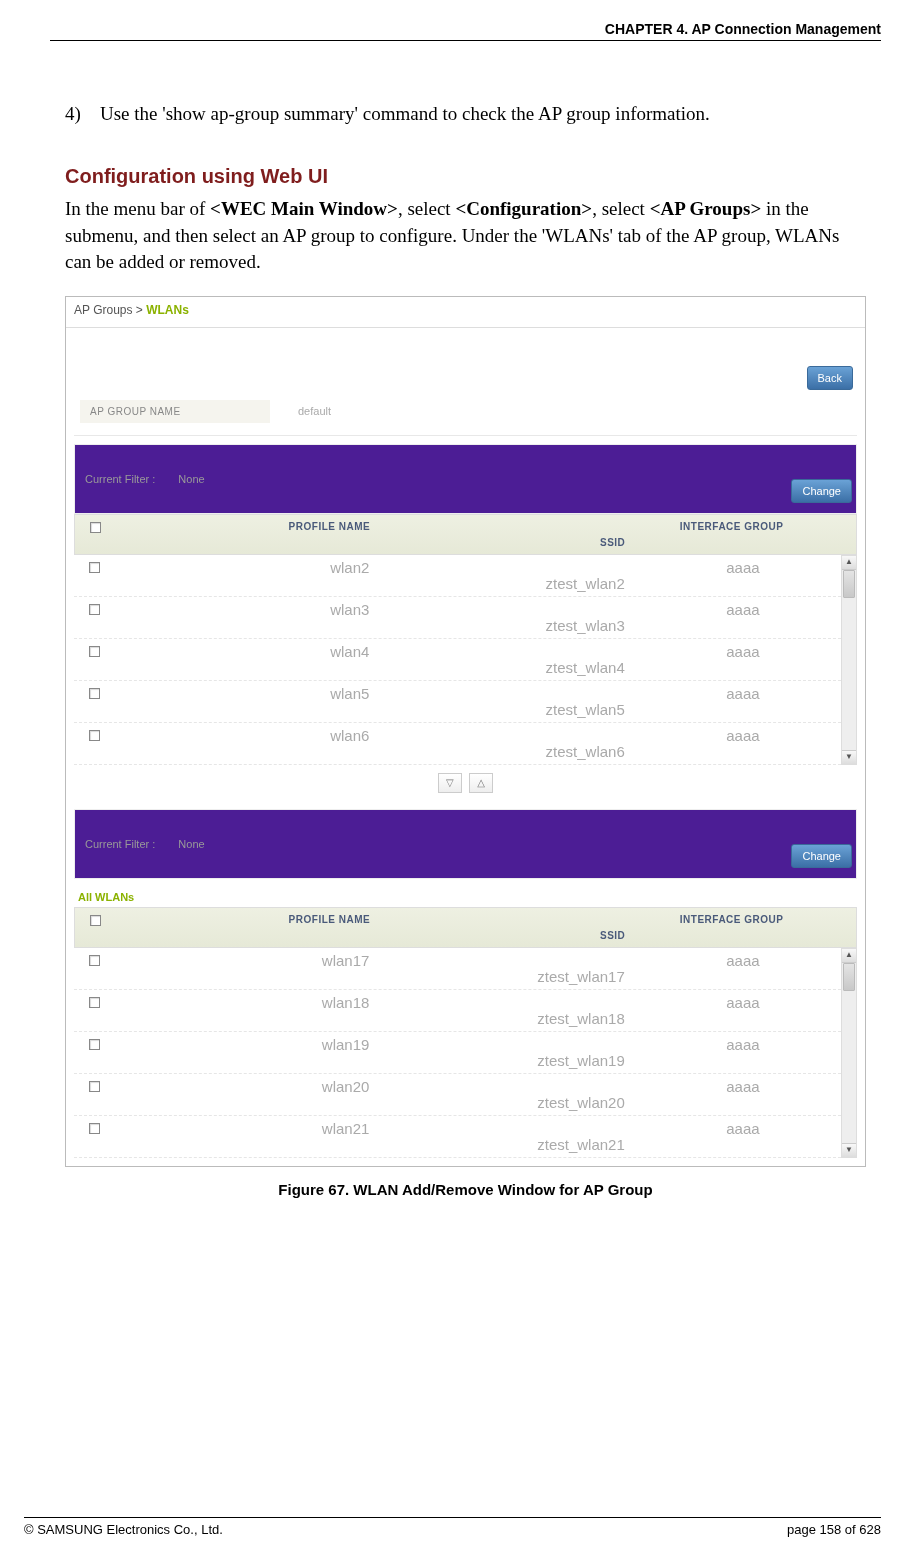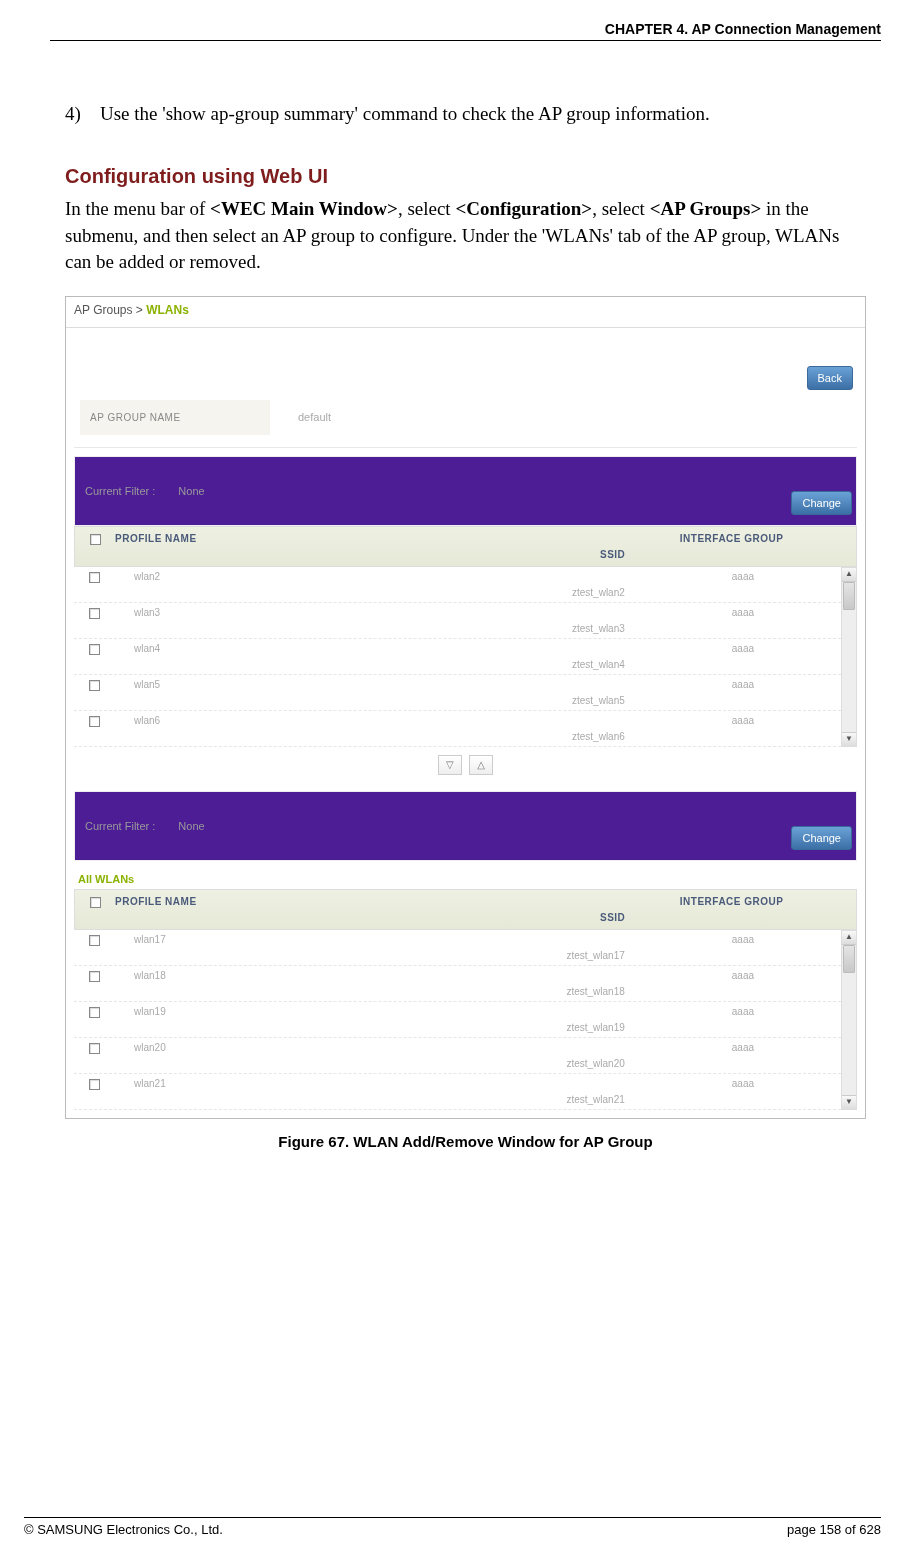--- a/index.html
+++ b/index.html
@@ -24,39 +24,39 @@
   .breadcrumb { padding: 6px 8px 0 8px; font-size: 12px; color: #555; border-bottom: 1px solid #ddd; padding-bottom: 10px; }
   .breadcrumb .active { color: #8bb200; font-weight: bold; }
   .inner { padding: 0 8px 8px 8px; }
   .btn-blue {
     background: linear-gradient(#6aa2d6, #3b6fa6);
     color: #fff; border-radius: 3px; padding: 5px 10px;
     font-size: 11px; display: inline-block; border: 1px solid #3a6a9a; margin-top: 24px;
   }
   .right-btn-row { text-align: right; padding: 14px 4px 6px 0; }
   .field-row { display: flex; align-items: center; padding: 4px 0 12px 6px; border-bottom: 1px solid #e8e8e8; }
-  .field-label { background: #f5f4ee; color: #888; font-size: 10px; letter-spacing: 0.5px; padding: 12px 10px; width: 190px; }
+  .field-label { background: #f5f4ee; color: #888; font-size: 10px; letter-spacing: 0.5px; padding: 6px 10px; width: 190px; }
   .field-value { color: #aaa; padding-left: 28px; font-size: 11px; }
   .filter-row { display: flex; align-items: center; justify-content: space-between; padding: 10px 4px 10px 10px; background: #4c1d95; border: 1px solid #eee; margin-top: 8px; gap: 40px; }
   .filter-row .ft { color: #999; font-size: 11px; }
   .filter-row .fv { margin-left: 20px; color: #999; }
   .section-label { color: #8bb200; font-weight: bold; font-size: 11px; padding: 12px 0 4px 4px; }
   .table-head {
     display: flex; background: linear-gradient(#eef0e2, #e6e9d7);
     color: #4a5a7a; font-weight: bold; font-size: 10px; letter-spacing: 0.5px;
     border: 1px solid #ddd;
   }
   .col-chk { width: 40px; text-align: center; padding: 6px 0; }
-  .col-profile { flex: 1.2; text-align: left; padding: 6px 0; }
+  .col-profile { flex: 1.2; text-align: right; padding: 6px 0; }
   .col-ssid { flex: 1.2; text-align: right; padding: 6px 0; margin-top: 16px; }
   .col-if { flex: 1; text-align: center; padding: 6px 0; }
   .col-scroll { width: 18px; }
   .table-body-wrap { display: flex; }
   .table-body { flex: 1; }
-  .tr { display: flex; border-bottom: 1px dashed #e6e6e6; color: #aaa; font-size: 10px; gap: 20px; }
+  .tr { display: flex; border-bottom: 1px dashed #e6e6e6; color: #aaa; font-size: 15px; gap: 20px; }
   .tr > div { padding: 4px 0; }
   .chk-box { width: 11px; height: 11px; border: 1px solid #888; background: #fff; display: inline-block; margin-top: 1px; box-shadow: inset 1px 1px 1px rgba(0,0,0,0.15); }
   .scrollbar {
     width: 16px; background: #f2f2f2; border: 1px solid #ddd; display: flex; flex-direction: column;
   }
   .sb-btn { height: 14px; background: linear-gradient(#f8f8f8,#ddd); border-bottom: 1px solid #ccc; text-align: center; font-size: 8px; line-height: 12px; color: #555; }
   .sb-btn.bottom { border-top: 1px solid #ccc; border-bottom: none; }
   .sb-track { flex: 1; background: #eee; position: relative; }
   .sb-thumb { position: absolute; left: 1px; right: 1px; background: linear-gradient(#e4e4e4,#c8c8c8); border: 1px solid #bbb; border-radius: 1px; }
   .move-btns { text-align: center; padding: 8px 0; }

